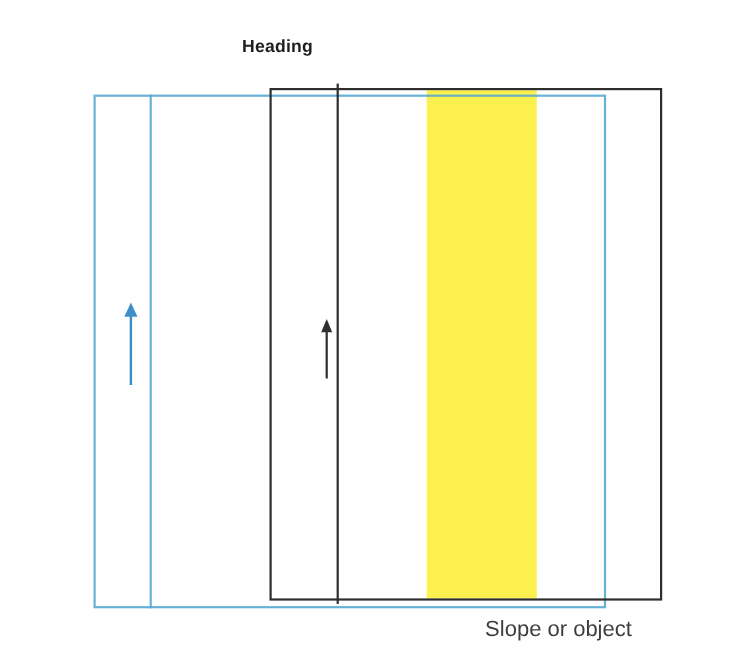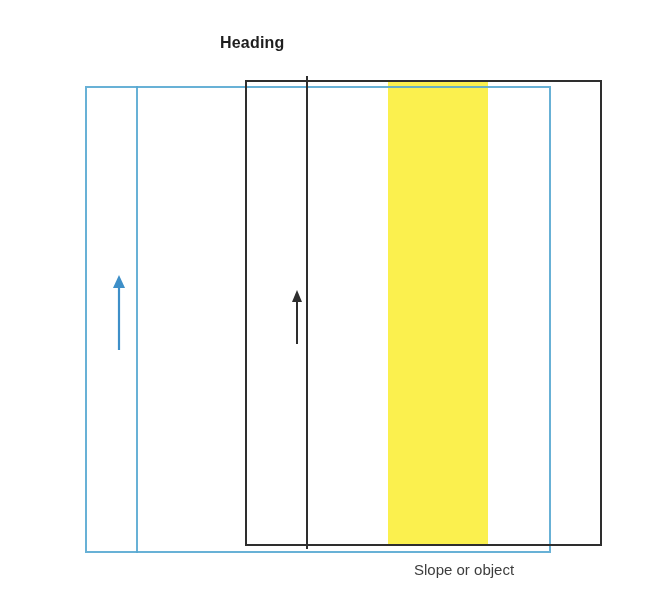--- a/index.html
+++ b/index.html
@@ -28,23 +28,23 @@
     position:absolute;
     left:220px;
     top:34px;
     font-size:16px;
     font-weight:bold;
     color:var(--heading-text);
     letter-spacing:0.2px;
   }
   .caption{
     position:absolute;
-    left:414px;
+    left:441px;
     top:561px;
-    font-size:15px;
+    font-size:20px;
     font-weight:normal;
     color:var(--caption-text);
   }
   
   .yellow-stripe{
     position:absolute;
     left:388px;
     top:82px;
     width:100px;
     height:462px;

